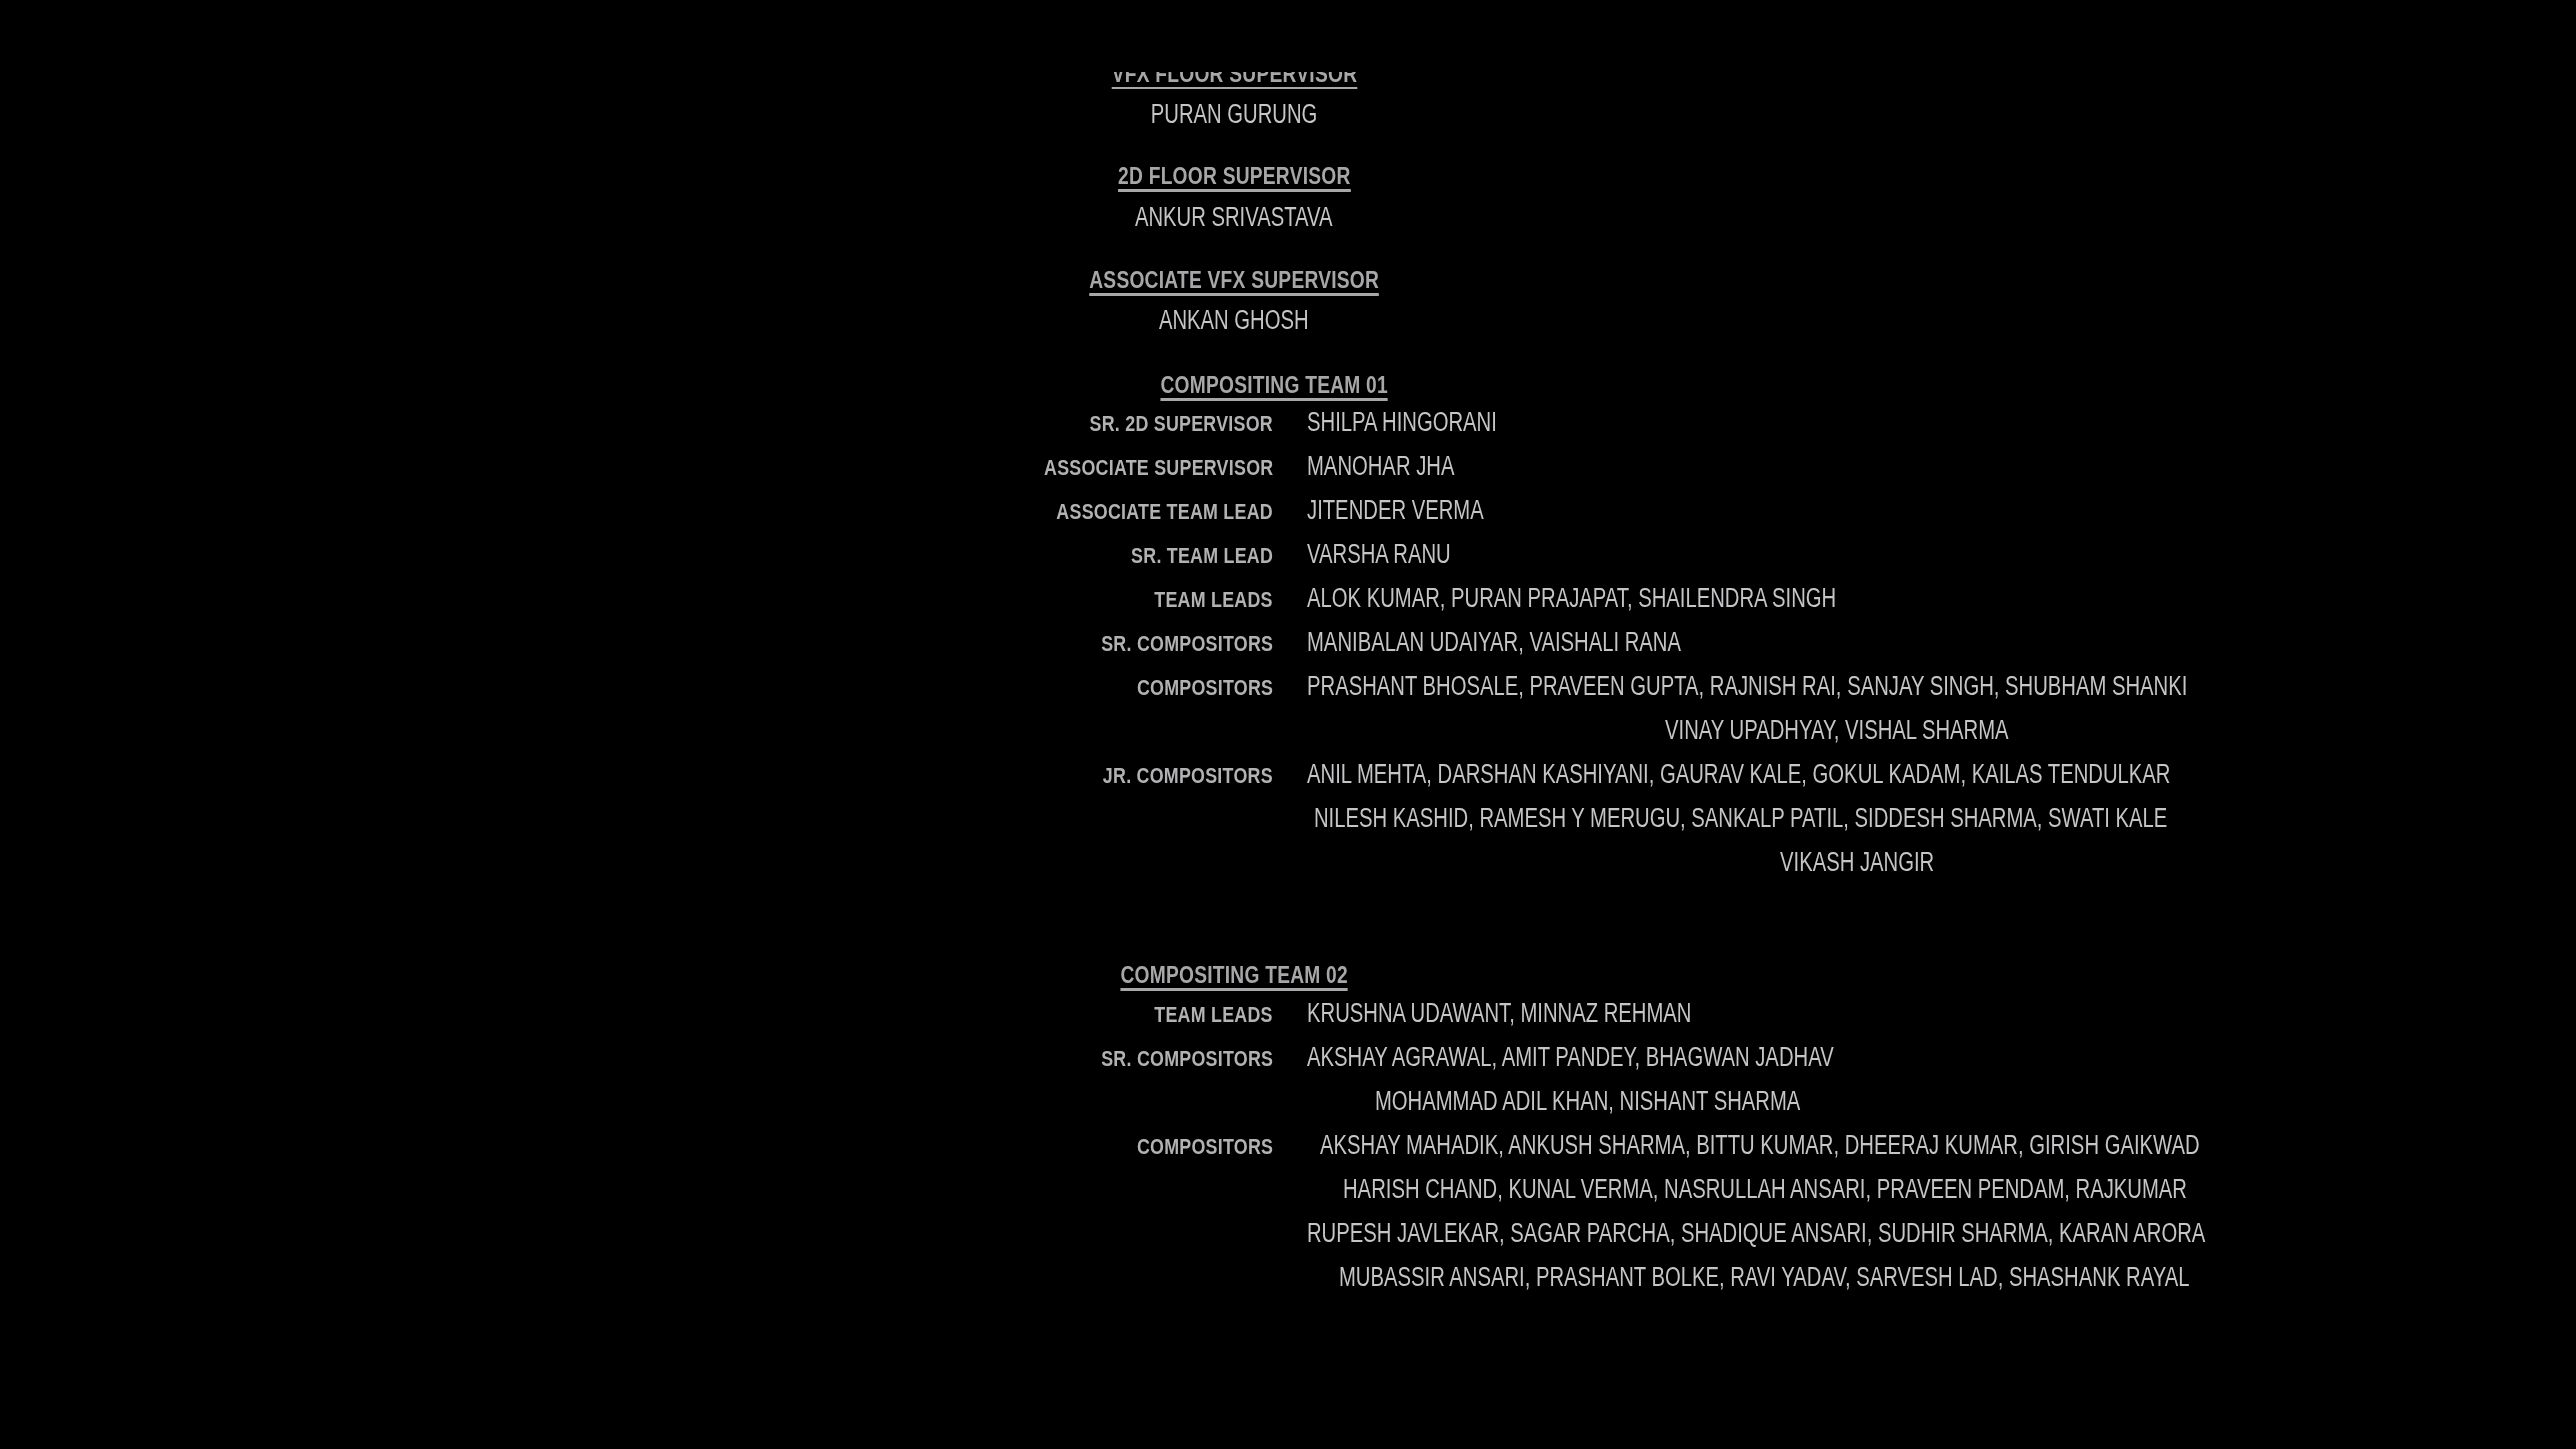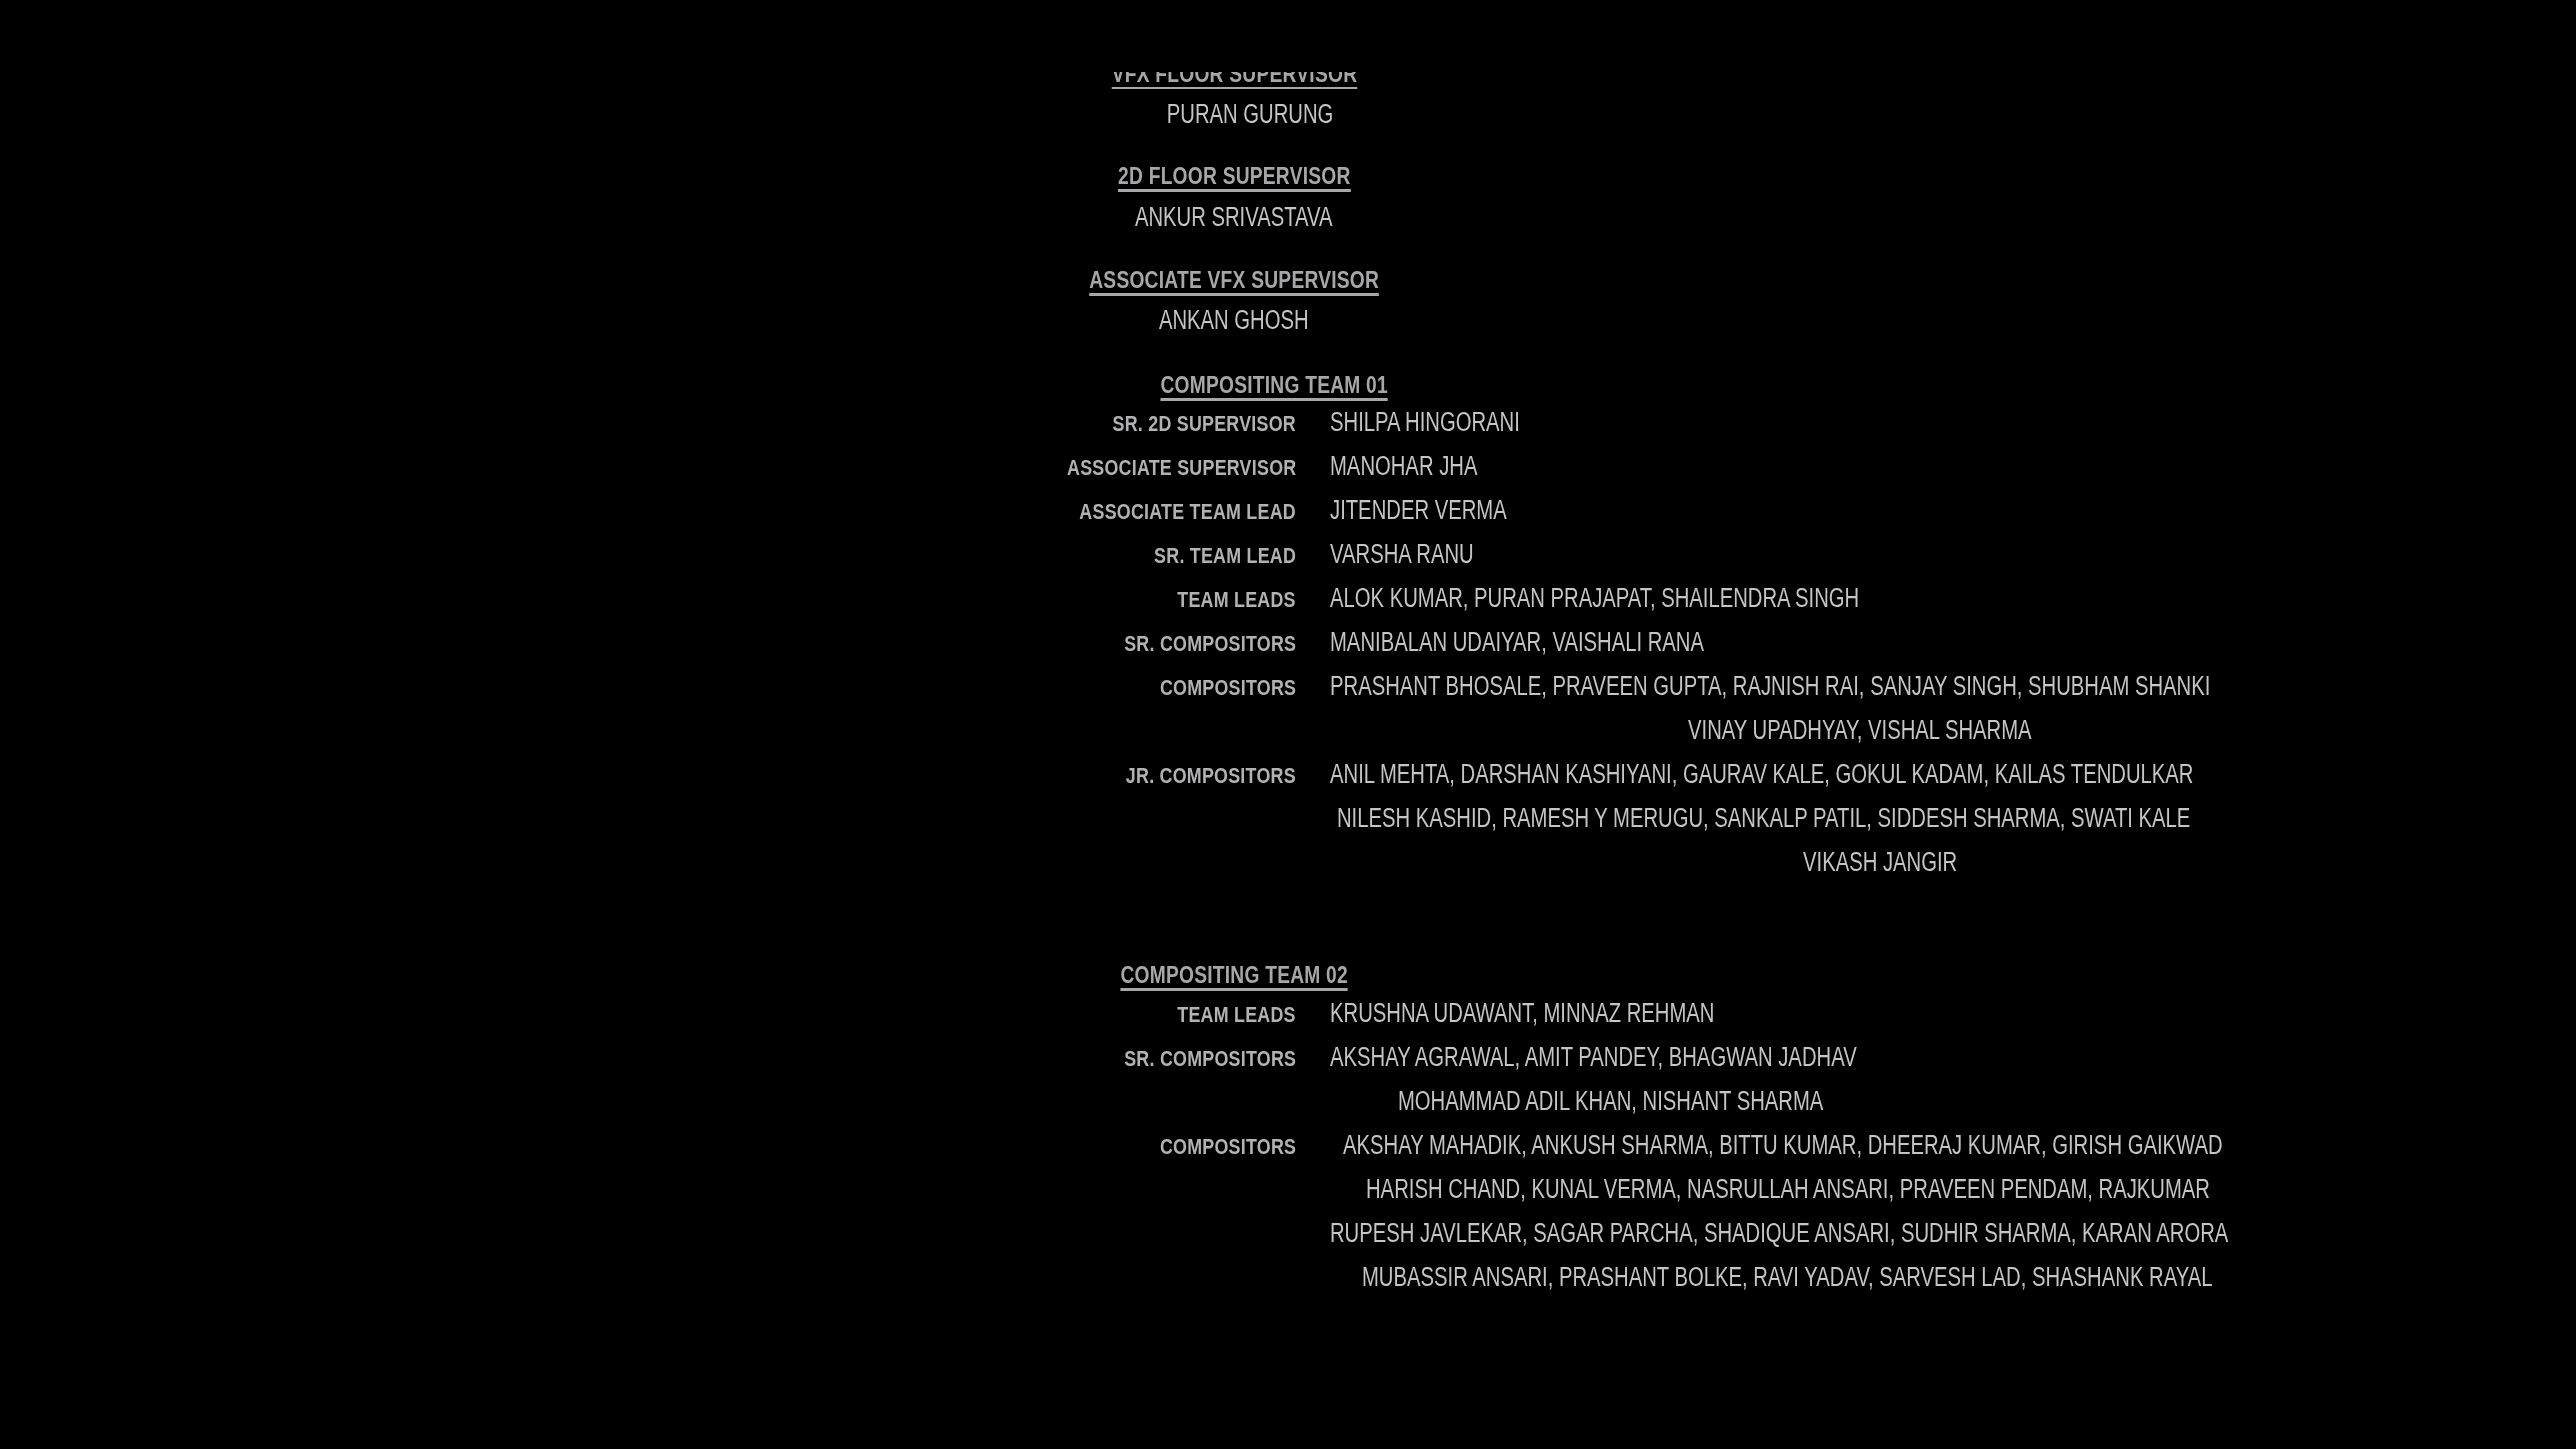--- a/index.html
+++ b/index.html
@@ -85,21 +85,20 @@
   .row {
     display: flex;
     align-items: flex-start;
   }
   .lbl {
     width: 1273px;
     flex: 0 0 1273px;
     text-align: right;
     line-height: 44px;
     white-space: nowrap;
-    padding-left: 23px;
   }
   .lbl-txt {
     display: inline-block;
     font-weight: 700;
     font-size: 21.5px;
     line-height: 24px;
     letter-spacing: 0.3px;
     color: var(--c-label, #b2b2b4);
     transform: scaleX(0.83);
     transform-origin: 100% 50%;
@@ -123,21 +122,21 @@
     transform-origin: 0 50%;
     white-space: nowrap;
   }
 </style>
 </head>
 <body>
 
 <div class="screen">
   <div id="root">
       <div class="clip-wrap"><div class="clip-inner"><span class="h-txt">VFX FLOOR SUPERVISOR</span></div></div>
-      <div class="n-center" style="top: 101px; padding-left: 16px;"><span class="n-txt">PURAN GURUNG</span></div>
+      <div class="n-center" style="top: 101px;"><span class="n-txt">PURAN GURUNG</span></div>
       <div class="center-line" style="top: 164px;"><span class="h-txt">2D FLOOR SUPERVISOR</span></div>
       <div class="n-center" style="top: 204px;"><span class="n-txt">ANKUR SRIVASTAVA</span></div>
       <div class="center-line" style="top: 268px;"><span class="h-txt">ASSOCIATE VFX SUPERVISOR</span></div>
       <div class="n-center" style="top: 307px;"><span class="n-txt">ANKAN GHOSH</span></div>
       <div class="center-line" style="top: 373px; padding-left: 40px;"><span class="h-txt">COMPOSITING TEAM 01</span></div>
       <div class="rows" style="top: 405px;">
         <div class="row">
           <div class="lbl"><span class="lbl-txt">SR. 2D SUPERVISOR</span></div>
           <div class="nm">
             <div class="nm-line"><span class="nm-txt">SHILPA HINGORANI</span></div>

